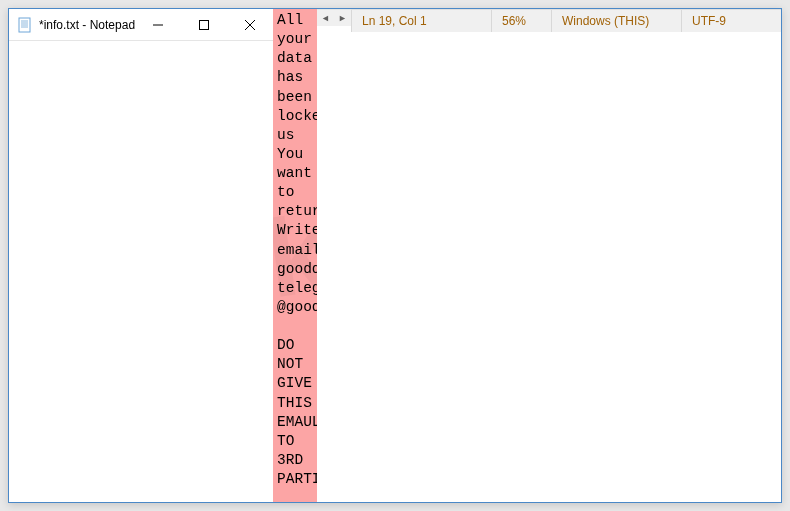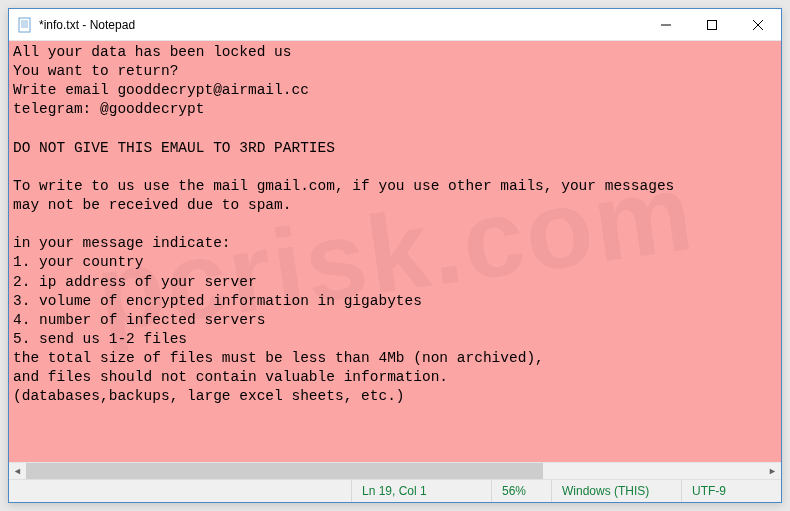--- a/index.html
+++ b/index.html
@@ -13,21 +13,21 @@
   }
   .window {
     position: absolute;
     left: 8px;
     top: 8px;
     width: 774px;
     height: 495px;
     background: #ffffff;
     border: 1px solid #4a88c7;
     display: flex;
-    flex-direction: column;
+    flex-direction: row;
     box-shadow: 0 2px 8px rgba(0,0,0,0.15);
   }
   .titlebar {
     height: 32px;
     background: #ffffff;
     display: flex;
     align-items: center;
     border-bottom: 1px solid #e5e5e5;
   }
   .titlebar-icon {
@@ -112,21 +112,21 @@
     width: 70%;
     background: #cdcdcd;
   }
   .statusbar {
     height: 23px;
     background: #f0f0f0;
     border-top: 1px solid #e0e0e0;
     display: flex;
     align-items: center;
     font-size: 12px;
-    color: #15803d;
+    color: #a16207;
   }
   .status-cell {
     padding: 0 10px;
     border-left: 1px solid #d8d8d8;
     height: 100%;
     display:flex;
     align-items:center;
   }
   .status-spacer {
     flex: 1;

